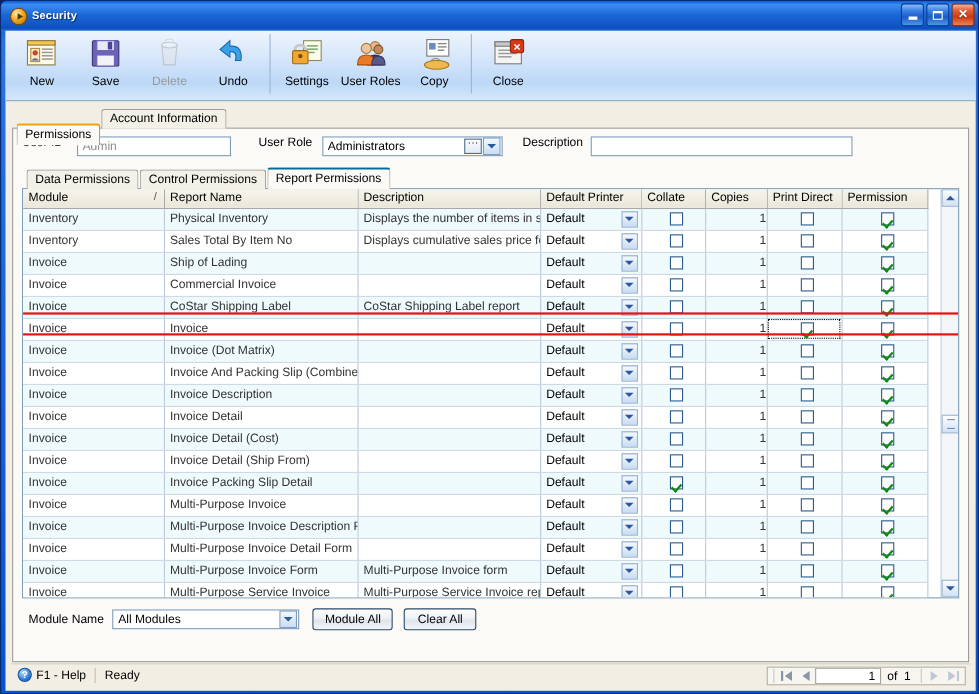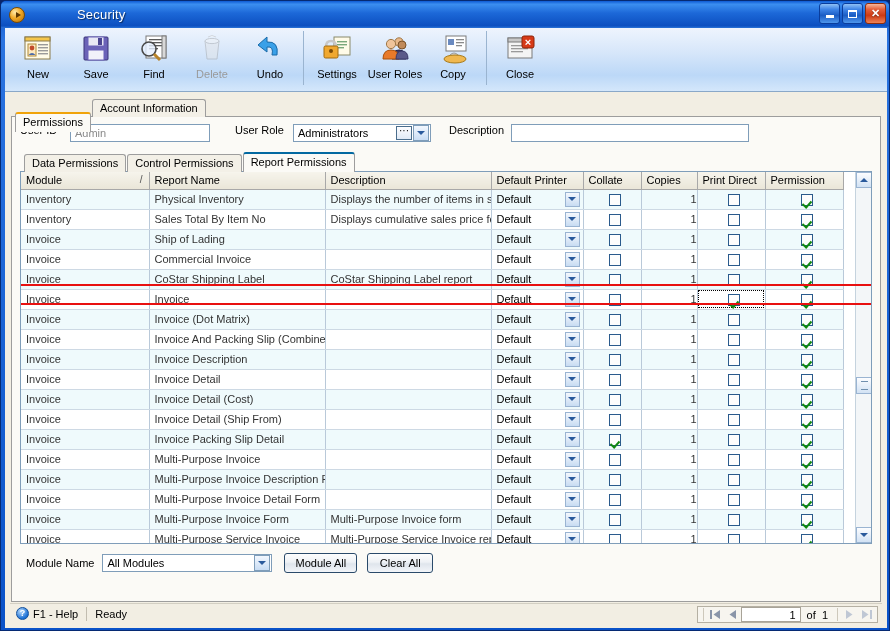--- a/index.html
+++ b/index.html
@@ -35,24 +35,23 @@
     display:flex;align-items:center;justify-content:center;
   }
   .title-icon:after{
     content:"";width:0;height:0;
     border-left:5px solid #5a3500;
     border-top:3.5px solid transparent;
     border-bottom:3.5px solid transparent;
     margin-left:2px;
   }
   .title-text{
-    color:#fff;font-weight:normal;font-size:13px;
+    color:#fff;font-weight:bold;font-size:10px;
     text-shadow:1px 1px 1px rgba(0,0,0,.55);
     letter-spacing:.2px;
-    margin-left:48px;
   }
   .win-btns{position:absolute;right:3px;top:2px;display:flex;gap:2px;}
   .wbtn{
     width:21px;height:21px;border-radius:3px;
     border:1px solid #0a3d9c;
     box-sizing:border-box;
     display:flex;align-items:center;justify-content:center;
     position:relative;
   }
   .wbtn.blue{background:linear-gradient(to bottom,#8fc0f5 0%,#3f85e8 28%,#1a5cc4 60%,#4e96ec 100%);}
@@ -305,37 +304,20 @@
           <svg width="34" height="32" viewBox="0 0 34 32">
             <rect x="5" y="4" width="24" height="23" rx="1" fill="#6b63b8" stroke="#3a3478"></rect>
             <rect x="9" y="4" width="16" height="9" fill="#e8e8f4" stroke="#6b63b8"></rect>
             <rect x="19" y="5" width="4" height="7" fill="#4a4490"></rect>
             <rect x="9" y="17" width="16" height="10" fill="#f2f2fa" stroke="#6b63b8"></rect>
           </svg>
         </div>
         <span class="lab">Save</span>
       </div>
 
-      <div class="tbtn">
-        <div class="ico">
-          <svg width="34" height="32" viewBox="0 0 34 32">
-            <rect x="9" y="3" width="20" height="22" fill="#fff" stroke="#7a7a7a"></rect>
-            <g fill="#5a5a5a">
-                <rect x="12" y="6" width="13" height="1.3"></rect>
-                <rect x="12" y="9" width="13" height="1.3"></rect>
-                <rect x="12" y="12" width="13" height="1.3"></rect>
-                <rect x="12" y="15" width="9" height="1.3"></rect>
-              </g>
-            <rect x="25" y="3" width="4" height="22" fill="#d8d8d8" stroke="#7a7a7a"></rect>
-            <circle cx="12" cy="16" r="7" fill="rgba(230,240,255,.8)" stroke="#4a4a4a" stroke-width="1.6"></circle>
-            <line x1="17" y1="21" x2="23" y2="27" stroke="#b8832a" stroke-width="3"></line>
-          </svg>
-        </div>
-        <span class="lab">Find</span>
-      </div>
 
       <div class="tbtn disabled">
         <div class="ico">
           <svg width="34" height="32" viewBox="0 0 34 32">
             <path d="M10 8 L24 8 L22 26 L12 26 Z" fill="#e4e4e4" stroke="#9a9a9a"></path>
             <ellipse cx="17" cy="8" rx="7" ry="2.6" fill="#f2f2f2" stroke="#9a9a9a"></ellipse>
             <path d="M13 4 q4-3 8 0" fill="#fff" stroke="#b0b0b0"></path>
           </svg>
         </div>
         <span class="lab">Delete</span>
@@ -427,21 +409,21 @@
         <div class="tab"><span>Account Information</span></div>
       </div>
 
       <div class="panel">
 
         <div class="row1">
           <span class="lbl" style="width:50px">User ID</span>
           <div class="tinput" style="width:140px">Admin</div>
 
           <span class="lbl" style="margin-left:25px;width:58px">User Role</span>
-          <div class="combo" style="width:138px">
+          <div class="combo" style="width:164px">
             <span class="val">Administrators</span>
             <span class="ellbtn">···</span>
             <span class="arrbtn">
                 <span class="caret"></span>
               </span>
           </div>
 
           <span class="lbl" style="margin-left:18px;width:62px">Description</span>
           <div class="tinput" style="width:238px;color:#000"></div>
         </div>

